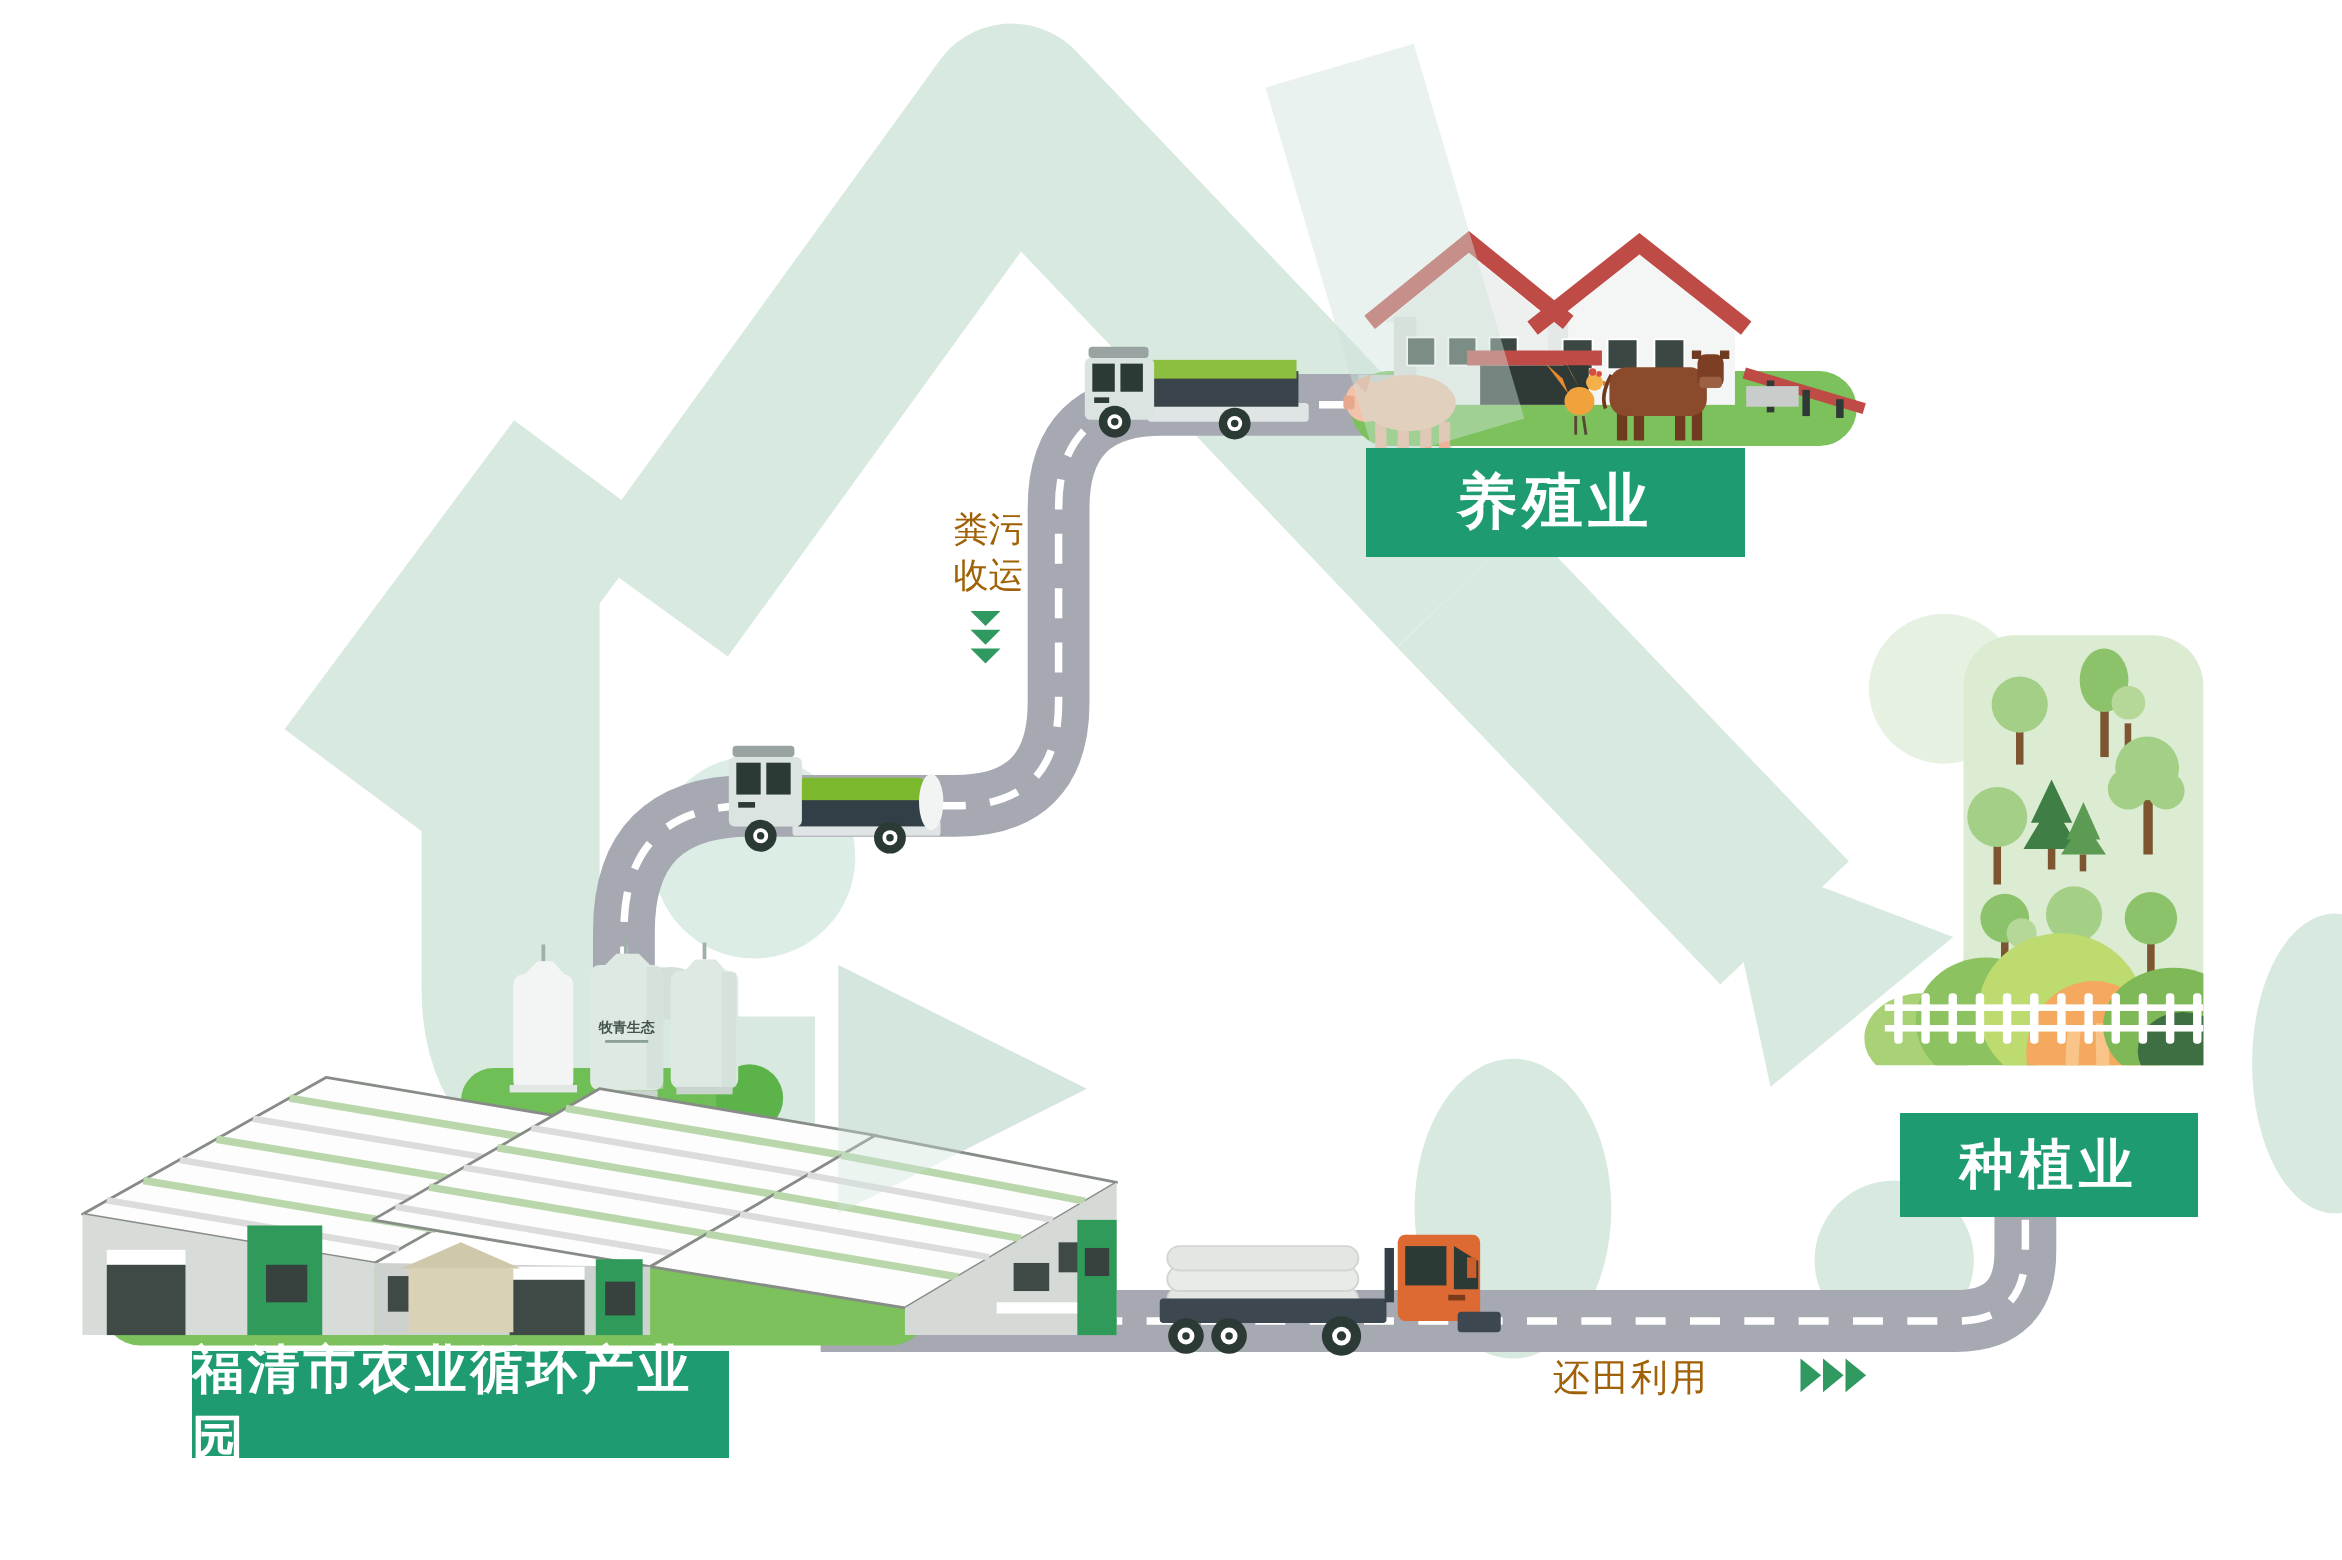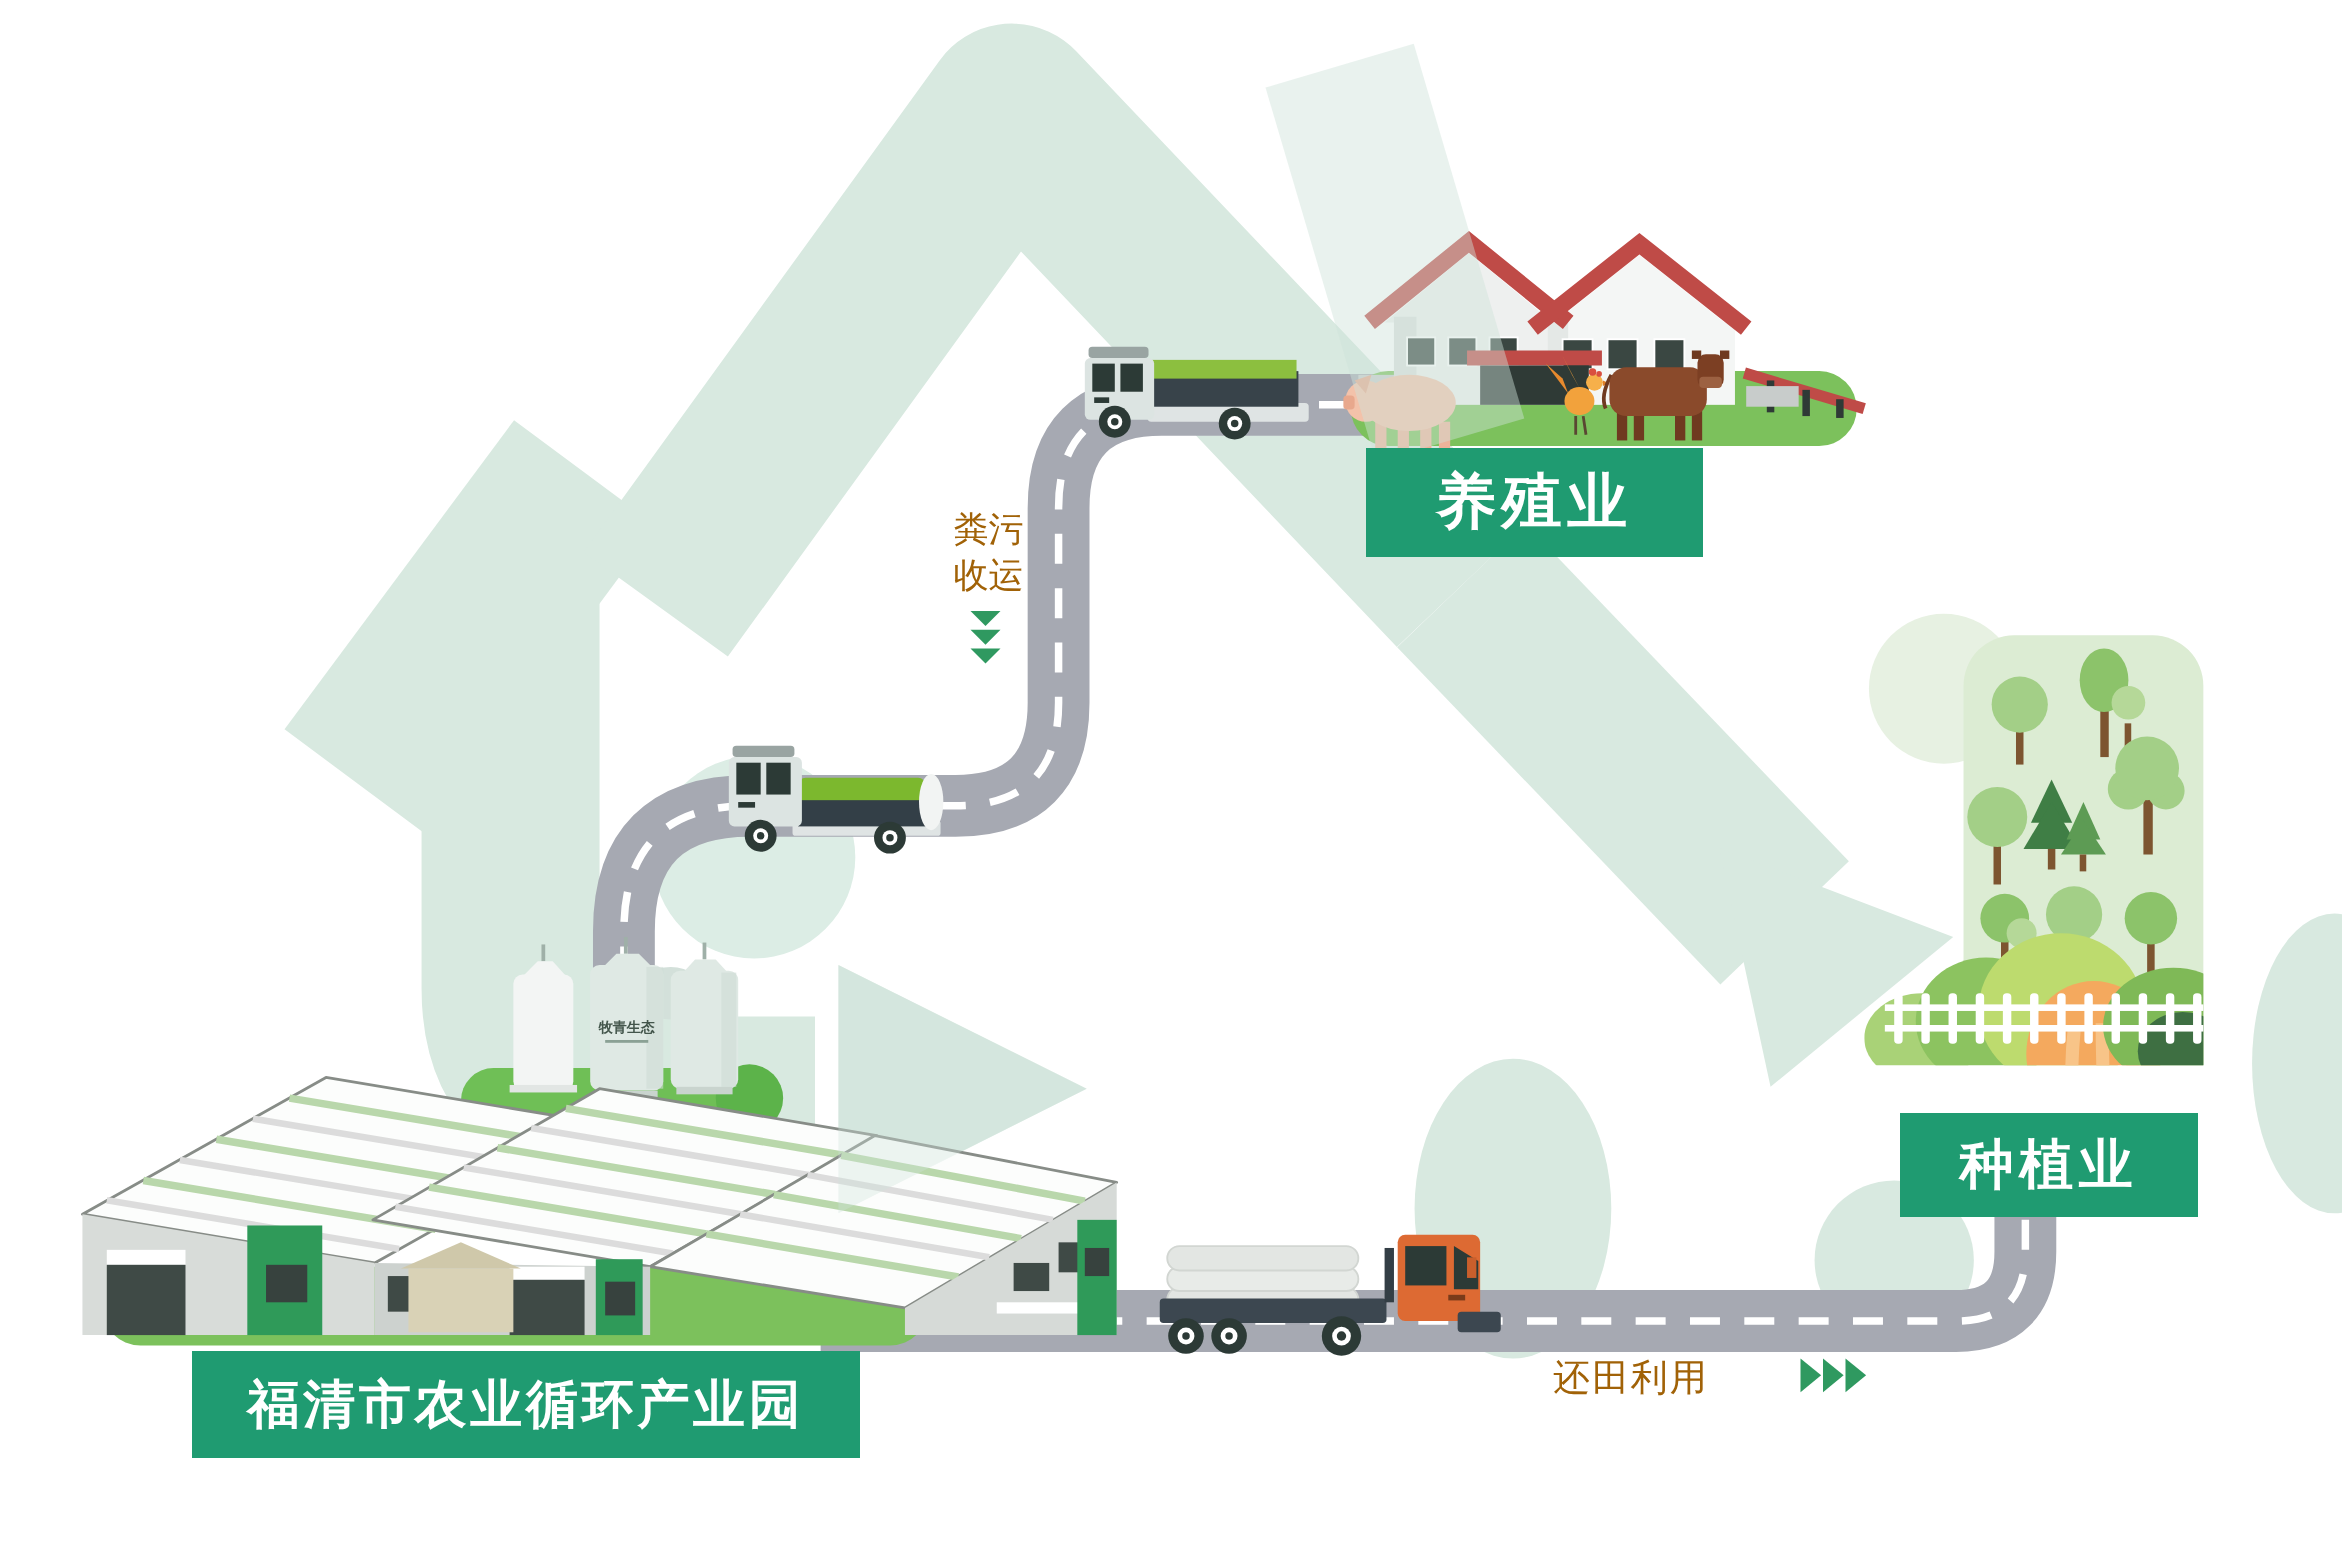--- a/index.html
+++ b/index.html
@@ -1,23 +1,23 @@
 <!DOCTYPE html>
 <html style="font-size:15px"><head>
 <meta charset="utf-8">
 <style>
   html,body{margin:0;padding:0;background:#ffffff;}
   .stage{position:relative;width:2342px;height:1561px;background:#ffffff;overflow:hidden;
          font-family:"DejaVu Sans","Liberation Sans",sans-serif;}
   .stage svg{position:absolute;left:0;top:0;}
   .node-label{position:absolute;display:flex;align-items:center;justify-content:center;
               background:#1f9b71;color:#ffffff;font-weight:bold;letter-spacing:5.6px;}
-  .lbl-breeding{left:1366px;top:448px;width:337px;height:109px;font-size:60px;}
+  .lbl-breeding{left:1366px;top:448px;width:379px;height:109px;font-size:60px;}
   .lbl-planting{left:1900px;top:1113px;width:298px;height:104px;font-size:54px;}
-  .lbl-park{left:192px;top:1351px;width:668px;height:107px;font-size:52px;letter-spacing:3.7px;}
+  .lbl-park{left:192px;top:1351px;width:537px;height:107px;font-size:52px;letter-spacing:3.7px;}
   .flow-note{position:absolute;color:#a16207;font-weight:normal;}
   .note-manure{left:923px;top:506px;width:131px;text-align:center;font-size:35px;line-height:1.32;}
   .note-field{left:1553px;top:1353px;font-size:37px;letter-spacing:1.9px;}
 </style>
 </head>
 <body>
 
 <div class="stage">
 
 <svg width="2342" height="1561" viewBox="0 0 2500 1666">

